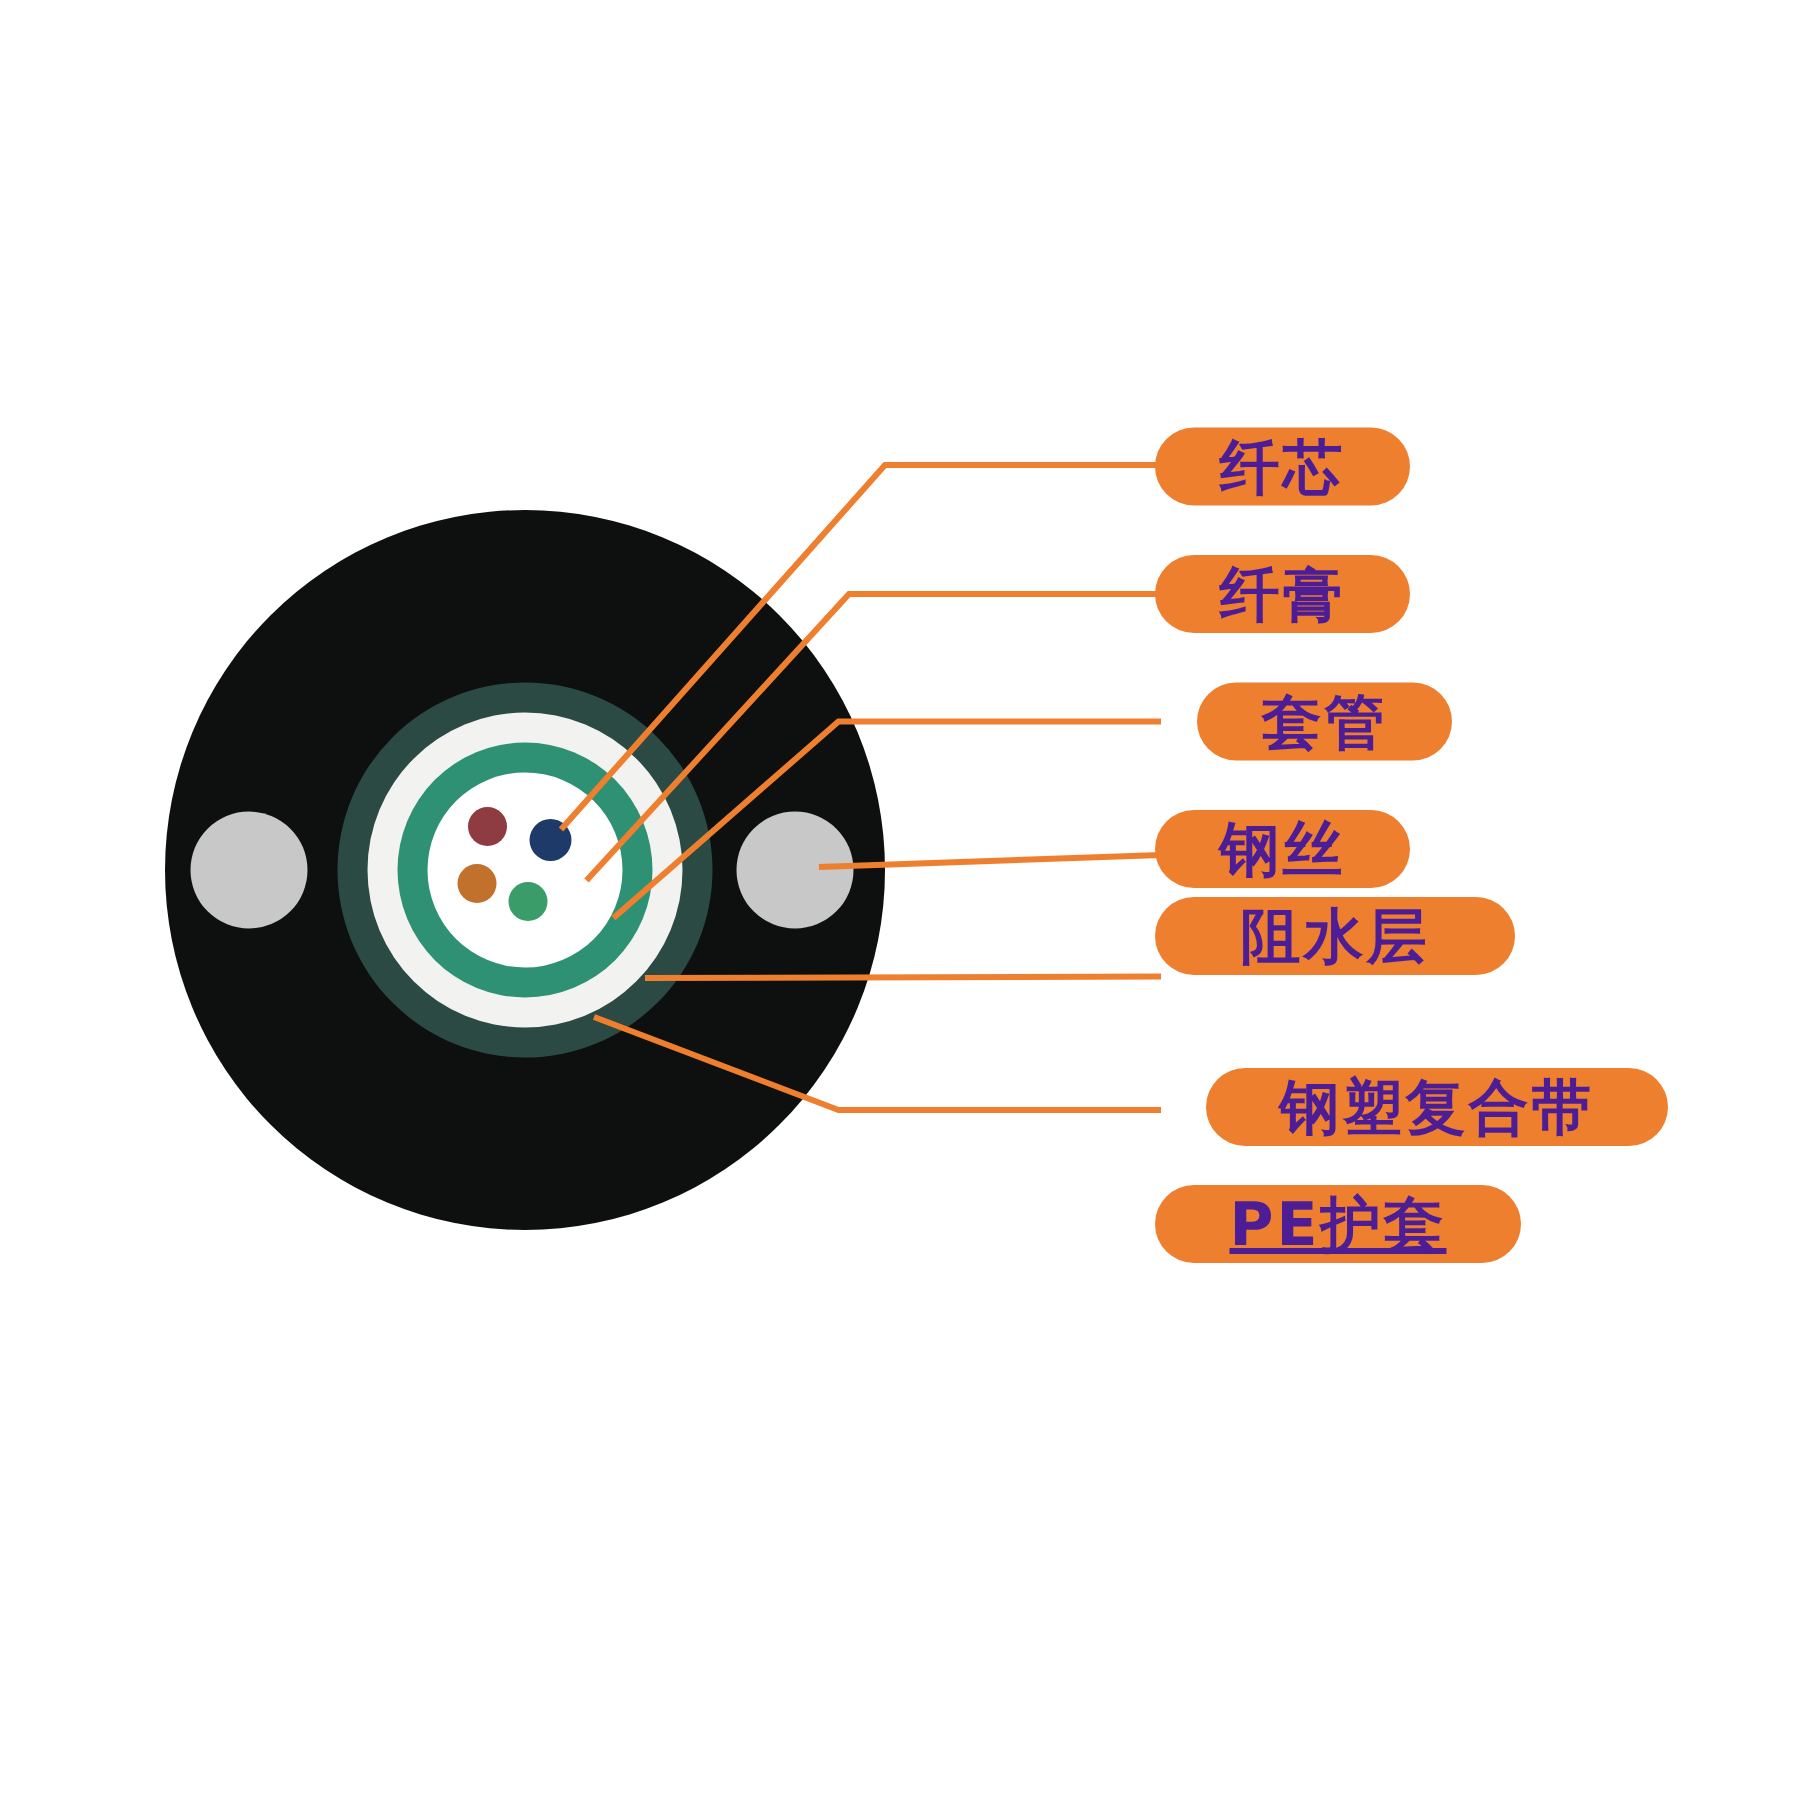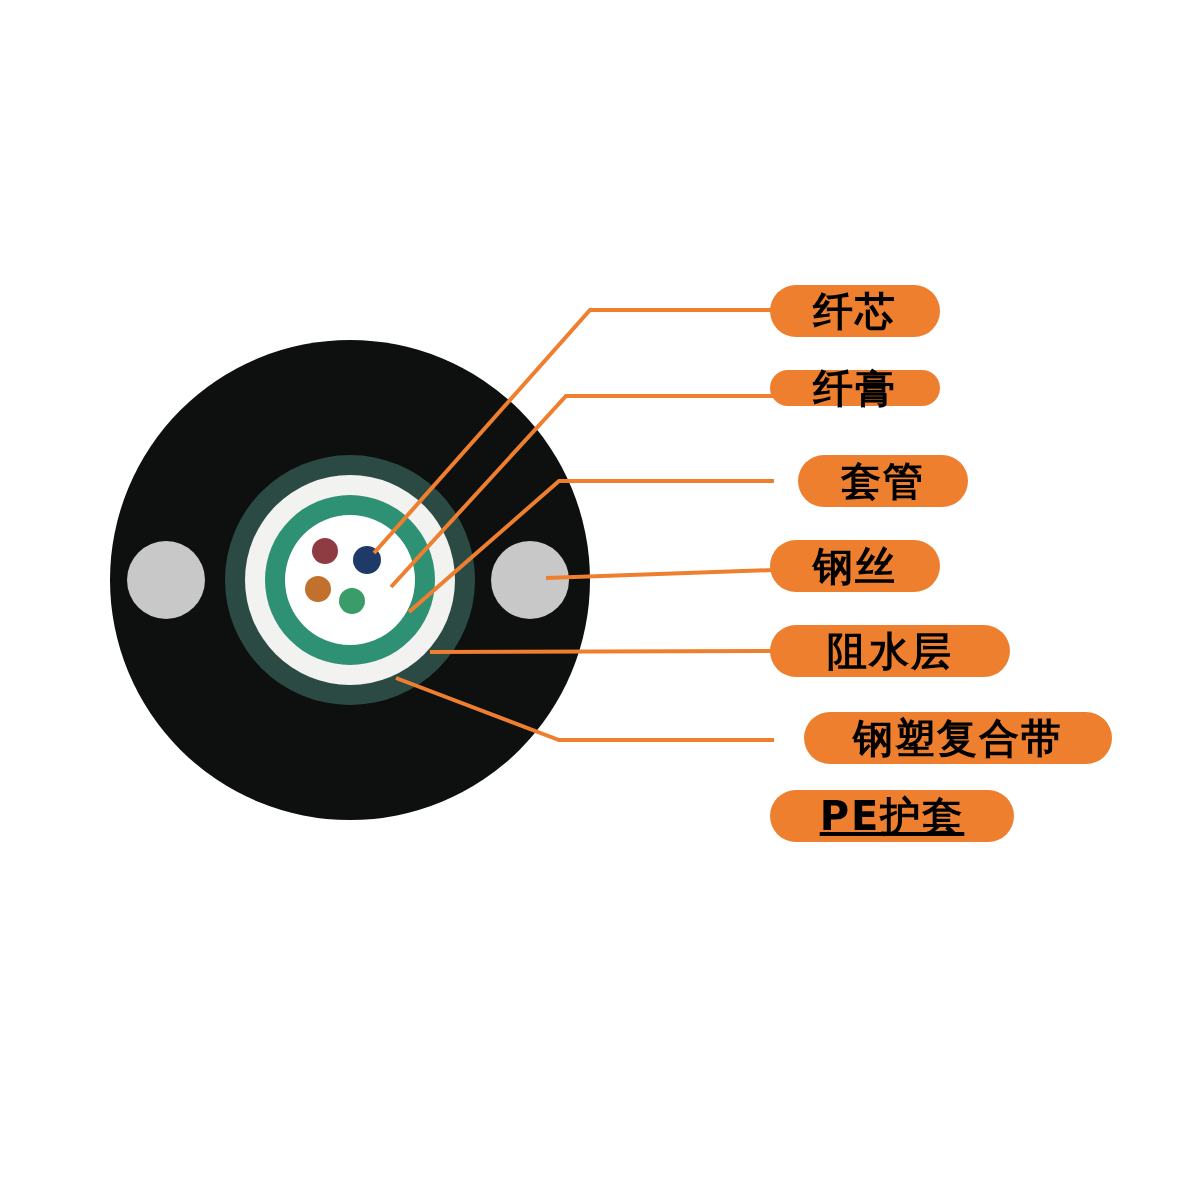--- a/index.html
+++ b/index.html
@@ -12,21 +12,21 @@
     overflow: hidden;
     font-family: "DejaVu Sans", "Liberation Sans", sans-serif;
   }
   .circle { position: absolute; border-radius: 50%; }
   #leader-svg { position: absolute; left: 0; top: 0; width: 1200px; height: 1200px; }
   .pill {
     position: absolute;
     display: flex;
     align-items: center;
     justify-content: center;
-    color: #000000;
+    color: #4c1d95;
     font-weight: bold;
     font-size: 40px;
     letter-spacing: 2px;
     border-radius: 999px;
     white-space: nowrap;
   }
 </style>
 </head>
 <body>
 
@@ -47,20 +47,20 @@
   <svg id="leader-svg" viewBox="0 0 1200 1200" xmlns="http://www.w3.org/2000/svg">
       <polyline points="374,553 590,310 774,310" fill="none" stroke="#EE7F2F" stroke-width="4"></polyline>
       <polyline points="391,587 566,396 774,396" fill="none" stroke="#EE7F2F" stroke-width="4"></polyline>
       <polyline points="409,612 559,481 774,481" fill="none" stroke="#EE7F2F" stroke-width="4"></polyline>
       <polyline points="546,578 774,570" fill="none" stroke="#EE7F2F" stroke-width="4"></polyline>
       <polyline points="430,652 774,651" fill="none" stroke="#EE7F2F" stroke-width="4"></polyline>
       <polyline points="396,678 559,740 774,740" fill="none" stroke="#EE7F2F" stroke-width="4"></polyline>
     </svg>
   <div id="labels-layer">
       <div class="pill" style="left: 770px; top: 285px; width: 170px; height: 52px; background: rgb(238, 127, 47);">纤芯</div>
-      <div class="pill" style="left: 770px; top: 370px; width: 170px; height: 36px; background: rgb(238, 127, 47);">纤膏</div>
+      <div class="pill" style="left: 770px; top: 370px; width: 170px; height: 52px; background: rgb(238, 127, 47);">纤膏</div>
       <div class="pill" style="left: 798px; top: 455px; width: 170px; height: 52px; background: rgb(238, 127, 47);">套管</div>
       <div class="pill" style="left: 770px; top: 540px; width: 170px; height: 52px; background: rgb(238, 127, 47); text-align: right;">钢丝</div>
-      <div class="pill" style="left: 770px; top: 625px; width: 240px; height: 52px; background: rgb(238, 127, 47);">阻水层</div>
+      <div class="pill" style="left: 770px; top: 598px; width: 240px; height: 52px; background: rgb(238, 127, 47);">阻水层</div>
       <div class="pill" style="left: 804px; top: 712px; width: 308px; height: 52px; background: rgb(238, 127, 47);">钢塑复合带</div>
       <div class="pill" style="left: 770px; top: 790px; width: 244px; height: 52px; background: rgb(238, 127, 47); text-decoration: underline;">PE护套</div>
     </div>
 </div>
 
 </body></html>

